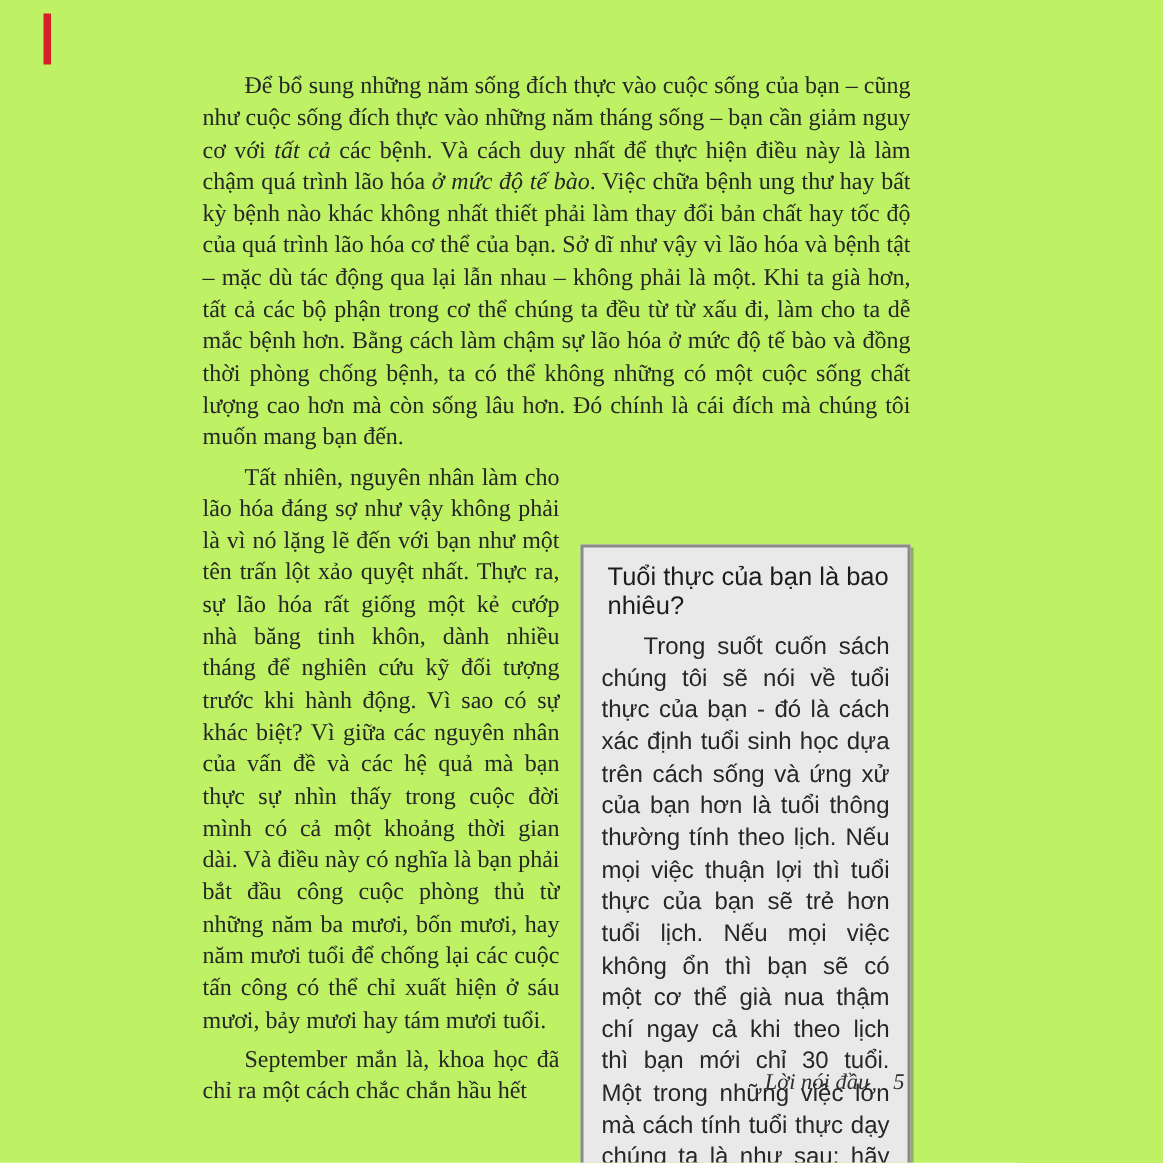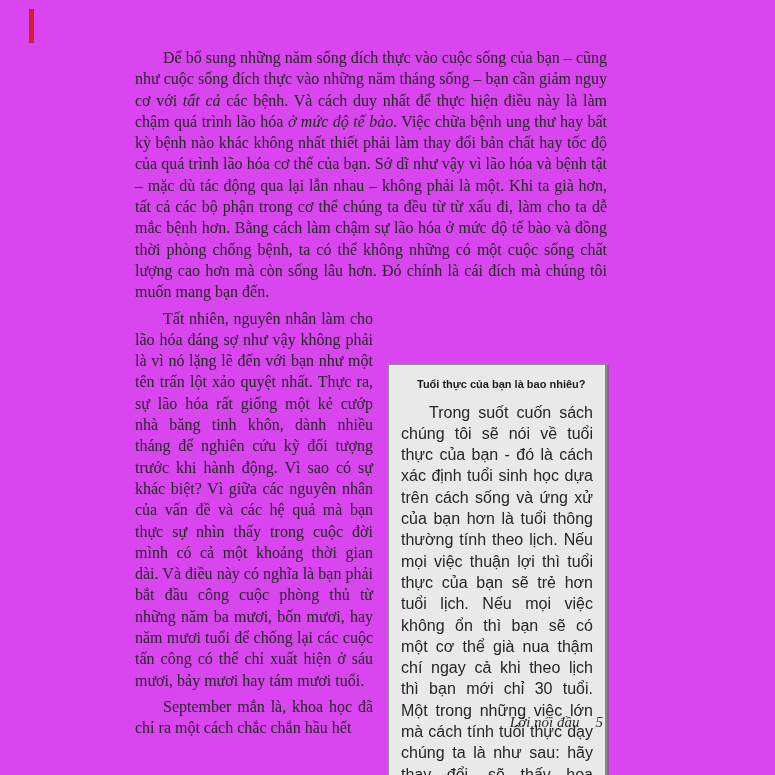--- a/index.html
+++ b/index.html
@@ -36,24 +36,24 @@
   .callout {
     float: right;
     width: 192px;
     margin: 55px 0 10px 14px;
     padding: 10px 12px 12px 12px;
     border: 2px solid #8a8a8a;
     box-shadow: 2px 2px 0 rgba(90,90,90,0.45);
     font-family: "Liberation Sans", sans-serif;
   }
   .callout-title {
-    font-size: 11px;
-    font-weight: bold;
+    font-size: 17px;
+    font-weight: normal;
     color: #1c1c1c;
-    margin: 0 0 8px 16px;
+    margin: 0 0 8px 4px;
     line-height: 19px;
   }
   .callout-text {
     font-size: 13.5px;
     line-height: 18px;
     text-align: justify;
     color: #3b3b3b;
     margin: 0;
   }
   .page-footer {
@@ -64,21 +64,21 @@
     font-style: italic;
     color: #2e2e2e;
   }
   .page-footer .pagenum {
     margin-left: 16px;
   }
 </style>
 </head>
 <body>
 
-<div class="page" style="background: #d946ef;">
+<div class="page" style="background: #bef264;">
 
   <div class="red-mark" style="background: rgb(211, 32, 39);"></div>
 
   <div class="content">
 
     <p><span>Để bổ sung những năm sống đích thực vào cuộc sống của bạn – cũng như cuộc sống đích thực vào những năm tháng sống – bạn cần giảm nguy cơ với </span><em>tất cả</em><span> các bệnh. Và cách duy nhất để thực hiện điều này là làm chậm quá trình lão hóa </span><em>ở mức độ tế bào</em><span>. Việc chữa bệnh ung thư hay bất kỳ bệnh nào khác không nhất thiết phải làm thay đổi bản chất hay tốc độ của quá trình lão hóa cơ thể của bạn. Sở dĩ như vậy vì lão hóa và bệnh tật – mặc dù tác động qua lại lẫn nhau – không phải là một. Khi ta già hơn, tất cả các bộ phận trong cơ thể chúng ta đều từ từ xấu đi, làm cho ta dễ mắc bệnh hơn. Bằng cách làm chậm sự lão hóa ở mức độ tế bào và đồng thời phòng chống bệnh, ta có thể không những có một cuộc sống chất lượng cao hơn mà còn sống lâu hơn. Đó chính là cái đích mà chúng tôi muốn mang bạn đến.</span></p>
 
     <aside class="callout" style="background: rgb(233, 233, 233); border-color: rgb(138, 138, 138);">
       <h2 class="callout-title">Tuổi thực của bạn là bao nhiêu?</h2>
       <p class="callout-text">Trong suốt cuốn sách chúng tôi sẽ nói về tuổi thực của bạn - đó là cách xác định tuổi sinh học dựa trên cách sống và ứng xử của bạn hơn là tuổi thông thường tính theo lịch. Nếu mọi việc thuận lợi thì tuổi thực của bạn sẽ trẻ hơn tuổi lịch. Nếu mọi việc không ổn thì bạn sẽ có một cơ thể già nua thậm chí ngay cả khi theo lịch thì bạn mới chỉ 30 tuổi. Một trong những việc lớn mà cách tính tuổi thực dạy chúng ta là như sau: hãy thay đổi, sẽ thấy hoa hồng. Bạn có thể xác định tuổi thực của mình thông qua các test tại trang web:</p>

